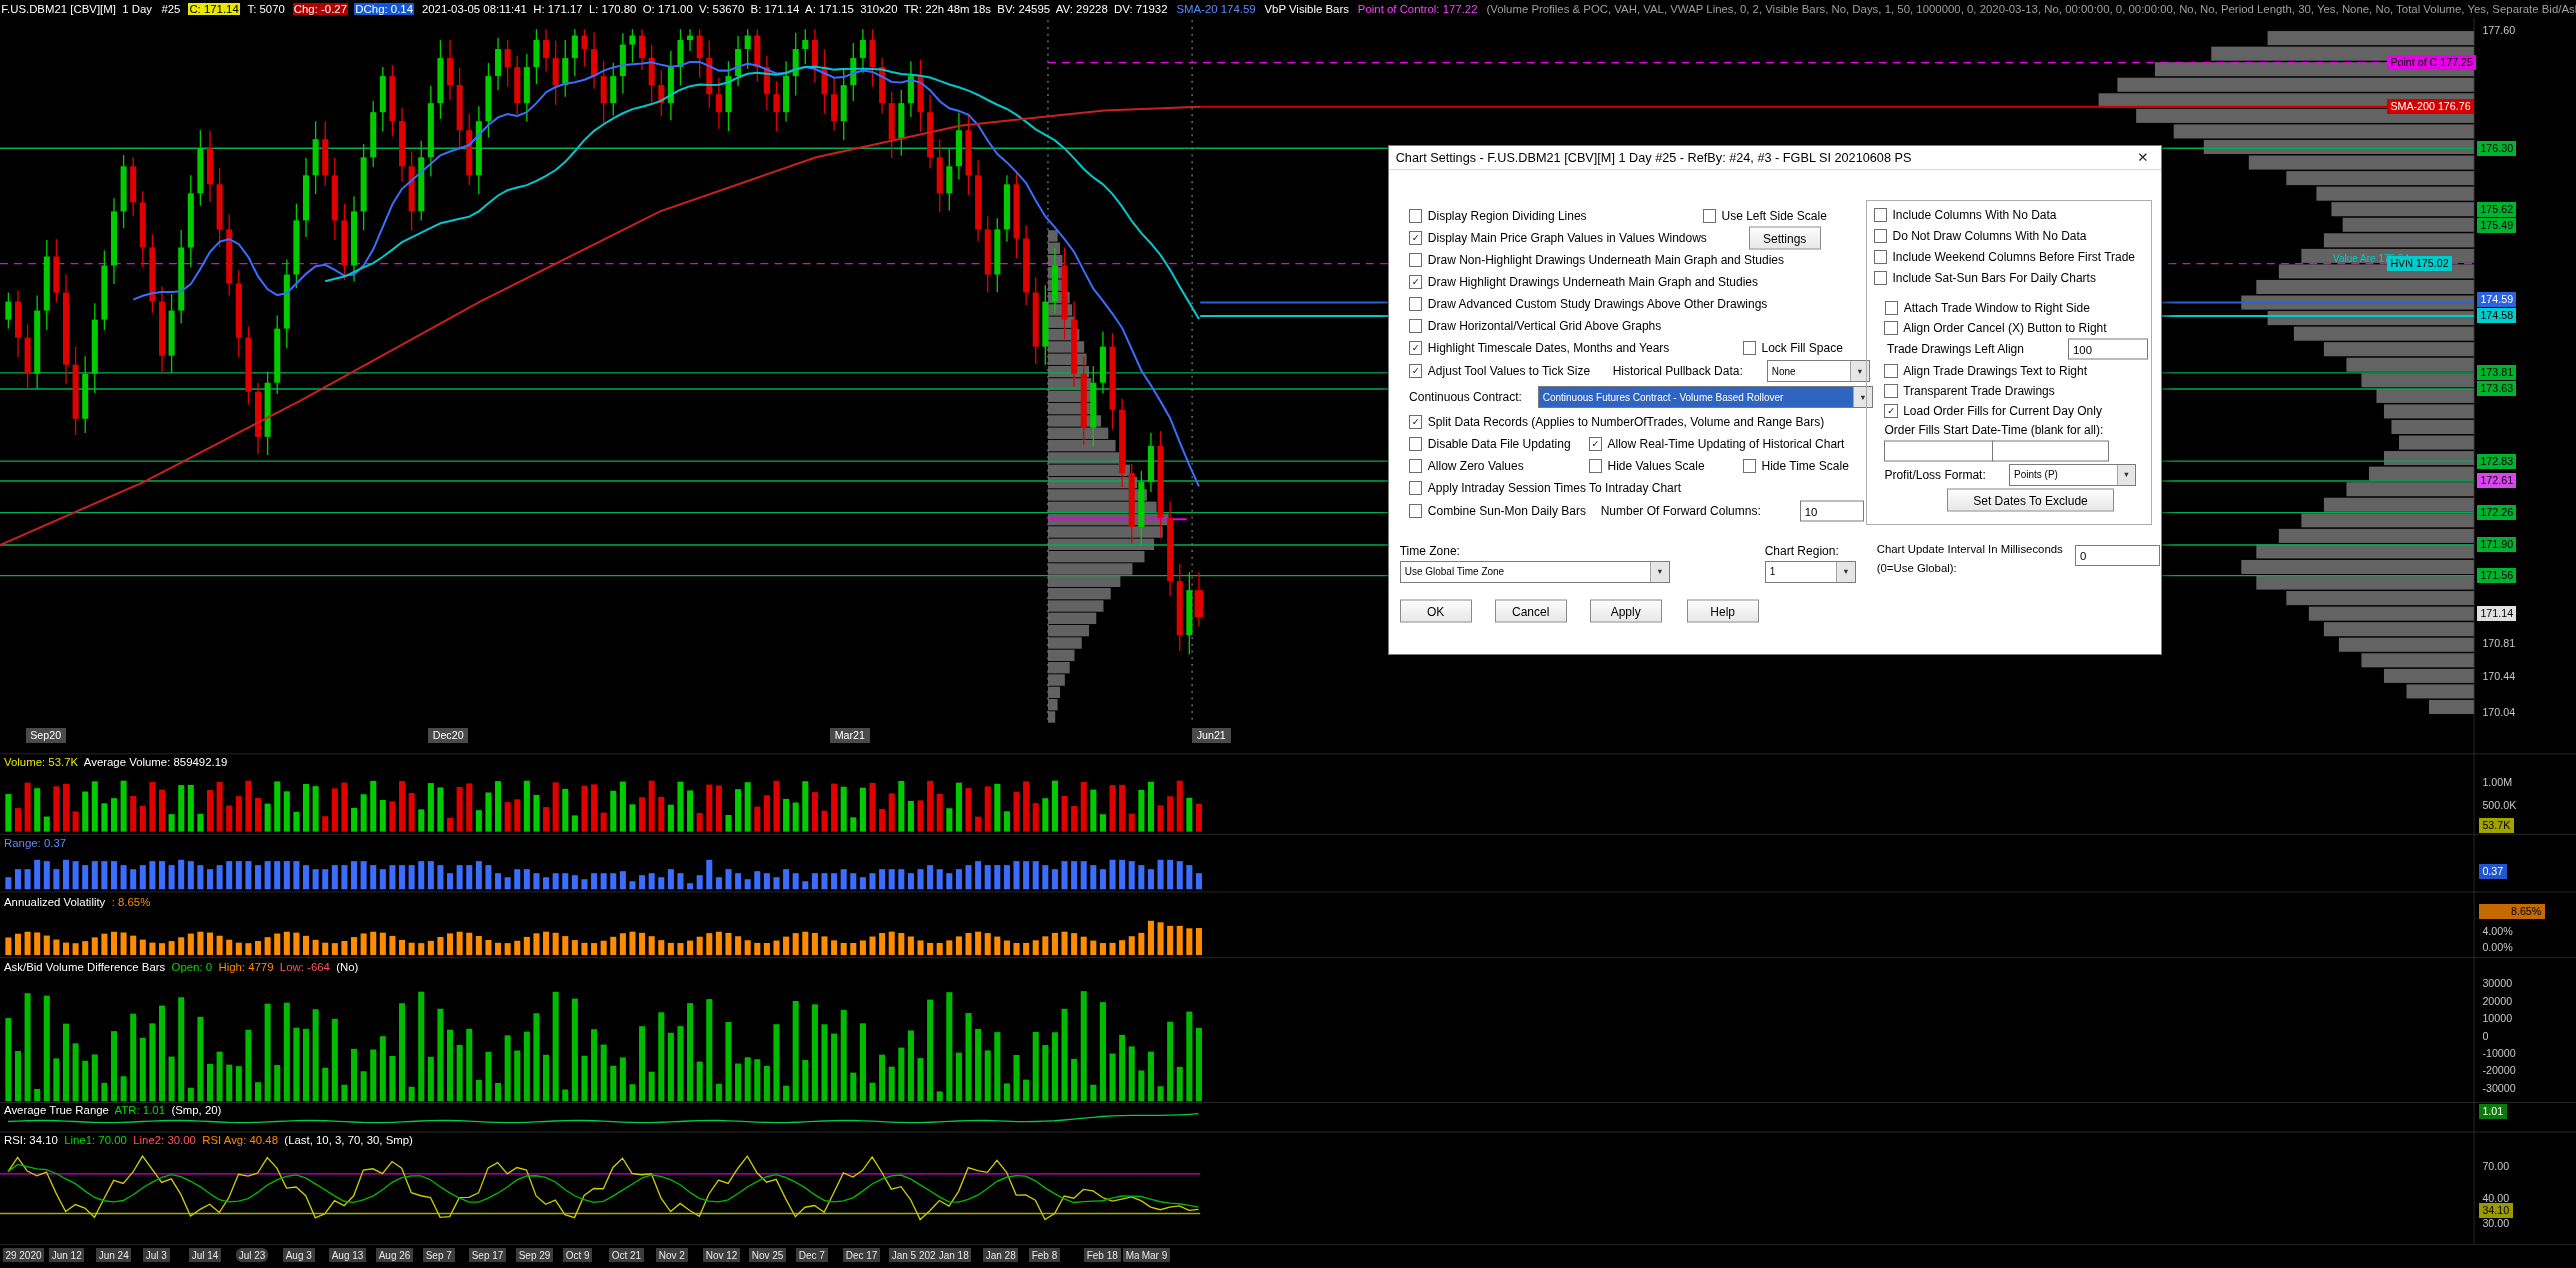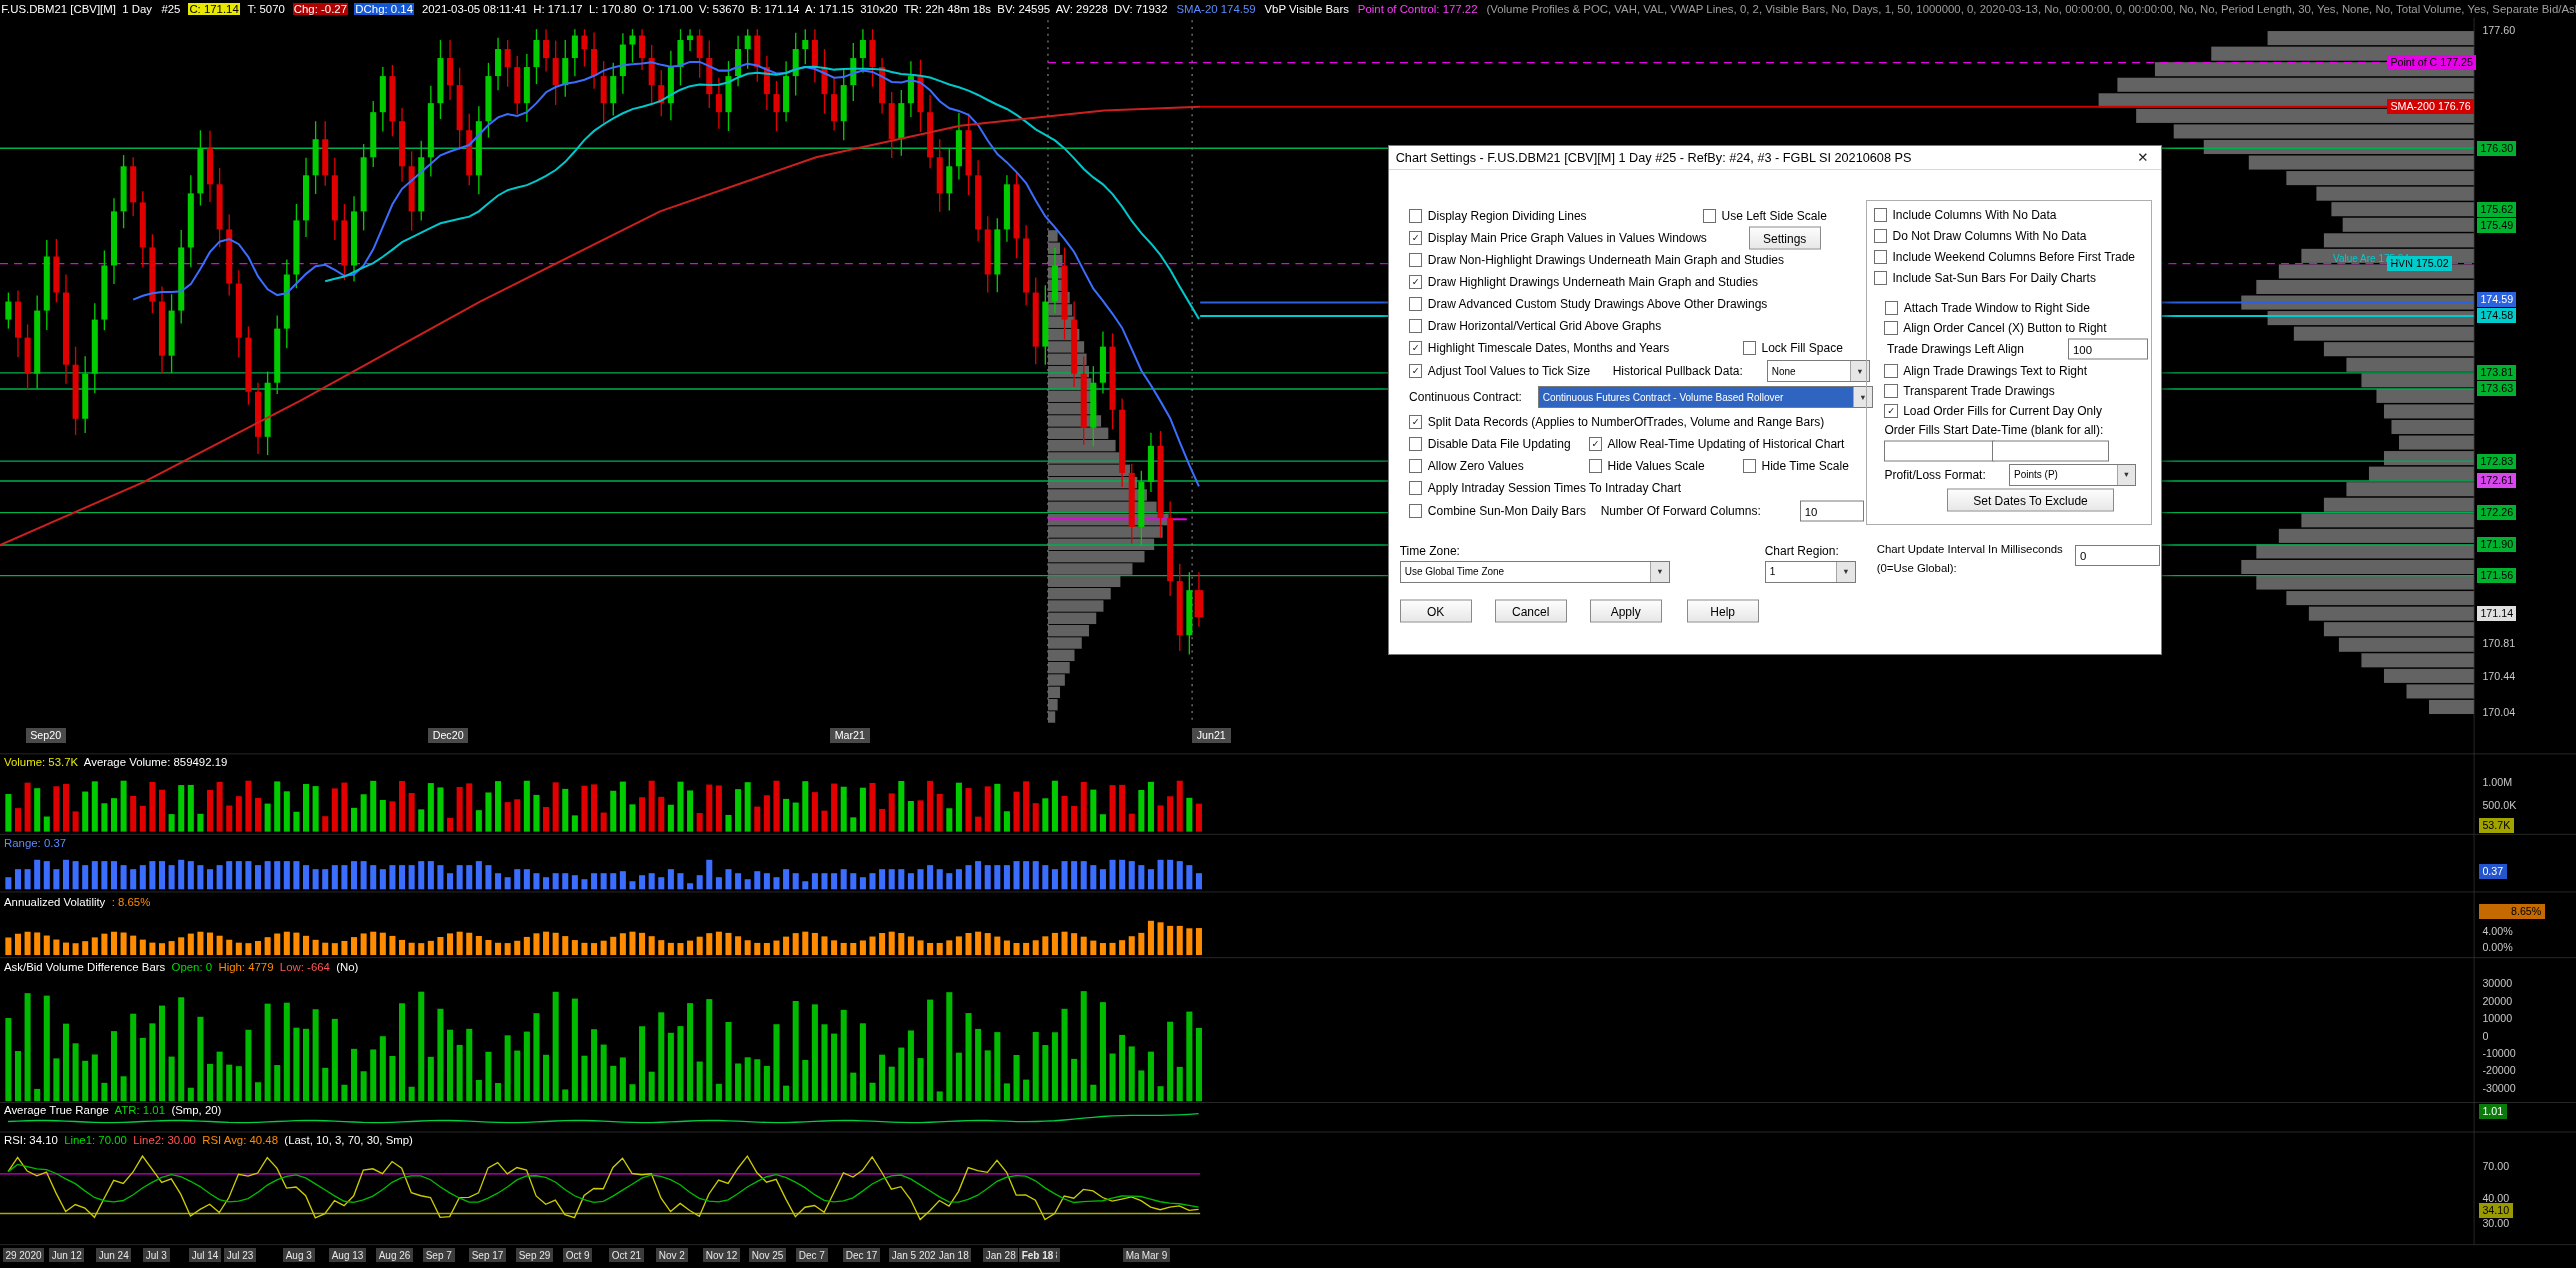--- a/index.html
+++ b/index.html
@@ -989,39 +989,39 @@
       <div class="pl plain" style="left: 2479px; top: 1191px;">40.00</div>
       <div class="pl" style="left: 2479px; top: 1203px; background: rgb(154, 154, 0); color: rgb(0, 0, 0);">34.10</div>
       <div class="pl plain" style="left: 2479px; top: 1216px;">30.00</div>
     </div>
   <div id="timeline">
       <div class="tl-label" style="left: 2.7px;">29 2020</div>
       <div class="tl-label" style="left: 49px;">Jun 12</div>
       <div class="tl-label" style="left: 96px;">Jun 24</div>
       <div class="tl-label" style="left: 143px;">Jul 3</div>
       <div class="tl-label" style="left: 189px;">Jul 14</div>
-      <div class="tl-label" style="left: 224px;">Jul 23</div>
+      <div class="tl-label" style="left: 236px; border-radius: 6px;">Jul 23</div>
       <div class="tl-label" style="left: 283px;">Aug 3</div>
       <div class="tl-label" style="left: 329px;">Aug 13</div>
       <div class="tl-label" style="left: 376px;">Aug 26</div>
       <div class="tl-label" style="left: 423px;">Sep 7</div>
       <div class="tl-label" style="left: 469px;">Sep 17</div>
       <div class="tl-label" style="left: 516px;">Sep 29</div>
       <div class="tl-label" style="left: 563px;">Oct 9</div>
       <div class="tl-label" style="left: 609px;">Oct 21</div>
       <div class="tl-label" style="left: 656px;">Nov 2</div>
       <div class="tl-label" style="left: 703px;">Nov 12</div>
       <div class="tl-label" style="left: 749px;">Nov 25</div>
       <div class="tl-label" style="left: 796px;">Dec 7</div>
       <div class="tl-label" style="left: 843px;">Dec 17</div>
       <div class="tl-label" style="left: 889px;">Jan 5 2021</div>
       <div class="tl-label" style="left: 936px;">Jan 18</div>
       <div class="tl-label" style="left: 983px;">Jan 28</div>
       <div class="tl-label" style="left: 1029px;">Feb 8</div>
-      <div class="tl-label" style="left: 1019px; font-weight: bold;">Feb 18</div>
+      <div class="tl-label" style="left: 1084px;">Feb 18</div>
       <div class="tl-label" style="left: 1123px;">Mar 2</div>
       <div class="tl-label" style="left: 1139px;">Mar 9</div>
     </div>
   <div id="dialog">
       <div class="dlg-title">
         <span>Chart Settings - F.US.DBM21 [CBV][M]  1 Day   #25 - RefBy: #24, #3 - FGBL SI 20210608 PS</span>
         <span class="dlg-close">✕</span>
       </div>
       <div class="dlg-body">
         <div class="dlg-left">

